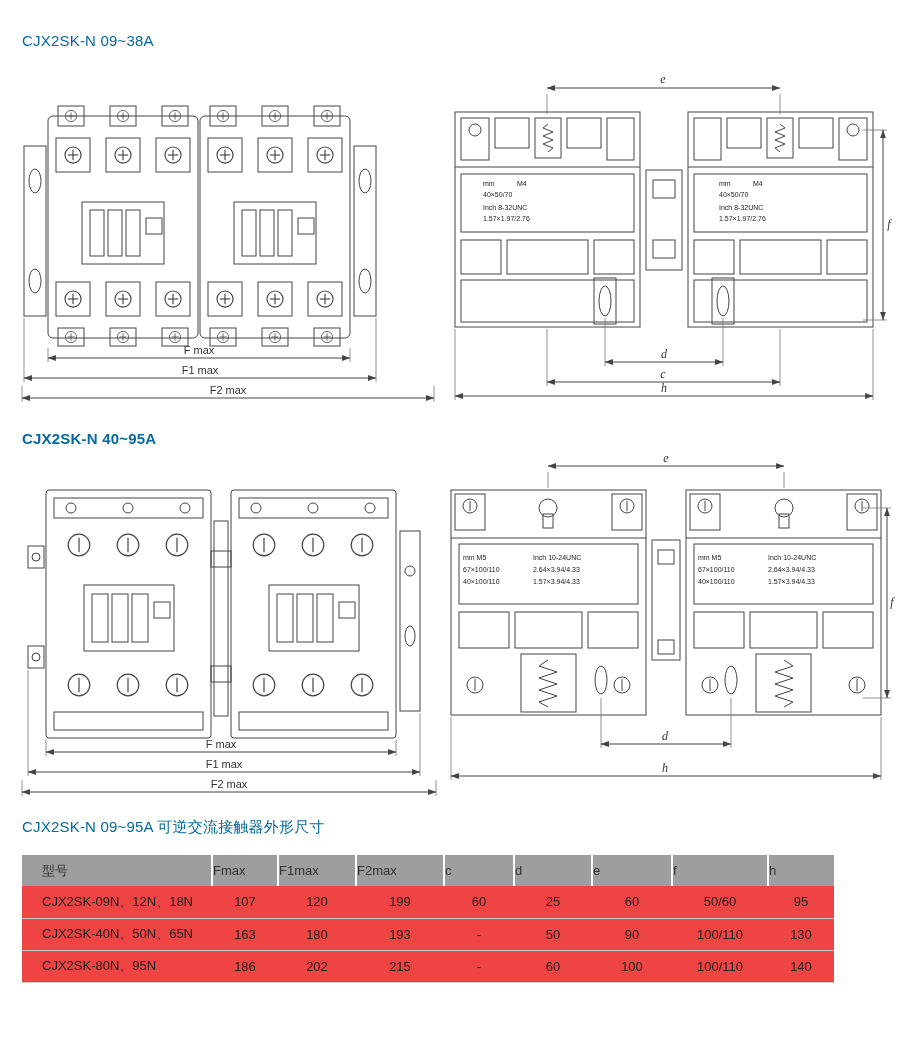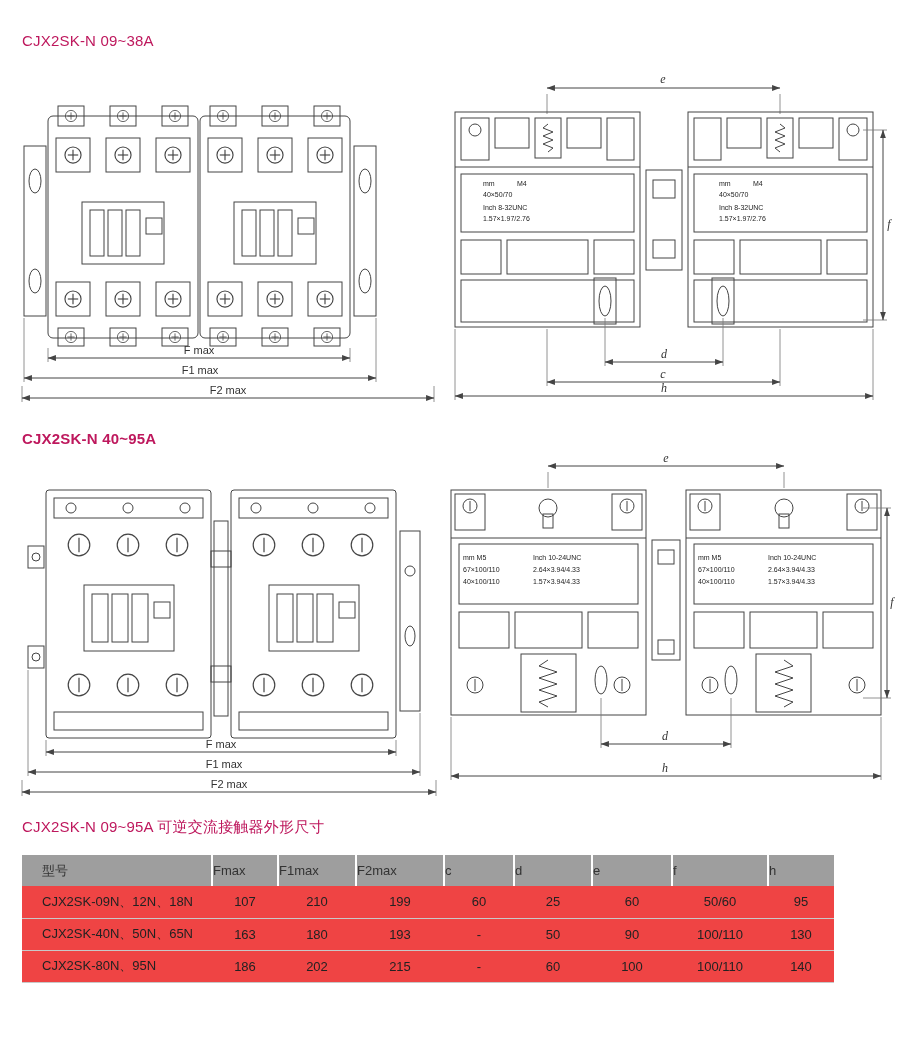--- a/index.html
+++ b/index.html
@@ -2,21 +2,21 @@
 <html><head>
 <meta charset="utf-8">
 <style>
   * { box-sizing: border-box; margin: 0; padding: 0; }
   html,body { background:#fff; }
   body {
     width: 900px; height: 1055px; position: relative;
     font-family: "Liberation Sans", sans-serif; color:#1a1a1a; overflow: hidden;
   }
   .abs { position: absolute; }
-  .title { font-size: 15px; color:#be185d; letter-spacing: 0.2px; }
+  .title { font-size: 15px; color:#0369a1; letter-spacing: 0.2px; }
   .bold { font-weight: bold; }
   svg { overflow: visible; }
   .ln { fill: none; stroke: #444; stroke-width: 1; }
   .ext { stroke: #777; stroke-width: 0.8; fill: none; }
   .dimln { stroke: #444; stroke-width: 1; fill: none; }
   .ftxt { font: 11px "Liberation Sans", sans-serif; fill: #333; }
   .itxt { font: italic 12px "Liberation Serif", serif; fill: #333; }
   .ntxt { font: 7px "Liberation Sans", sans-serif; fill: #222; }
   .table-wrap { left: 22px; top: 855px; }
   table { border-collapse: collapse; width: 812px; font-size: 13px; color: #222; table-layout: fixed; }
@@ -349,21 +349,21 @@
         <th>d</th>
         <th>e</th>
         <th>f</th>
         <th>h</th>
       </tr>
     </thead>
     <tbody>
       <tr>
         <td class="col-model">CJX2SK-09N、12N、18N</td>
         <td>107</td>
-        <td>210</td>
+        <td>120</td>
         <td>199</td>
         <td>60</td>
         <td>25</td>
         <td>60</td>
         <td>50/60</td>
         <td>95</td>
       </tr>
       <tr>
         <td class="col-model">CJX2SK-40N、50N、65N</td>
         <td>163</td>

